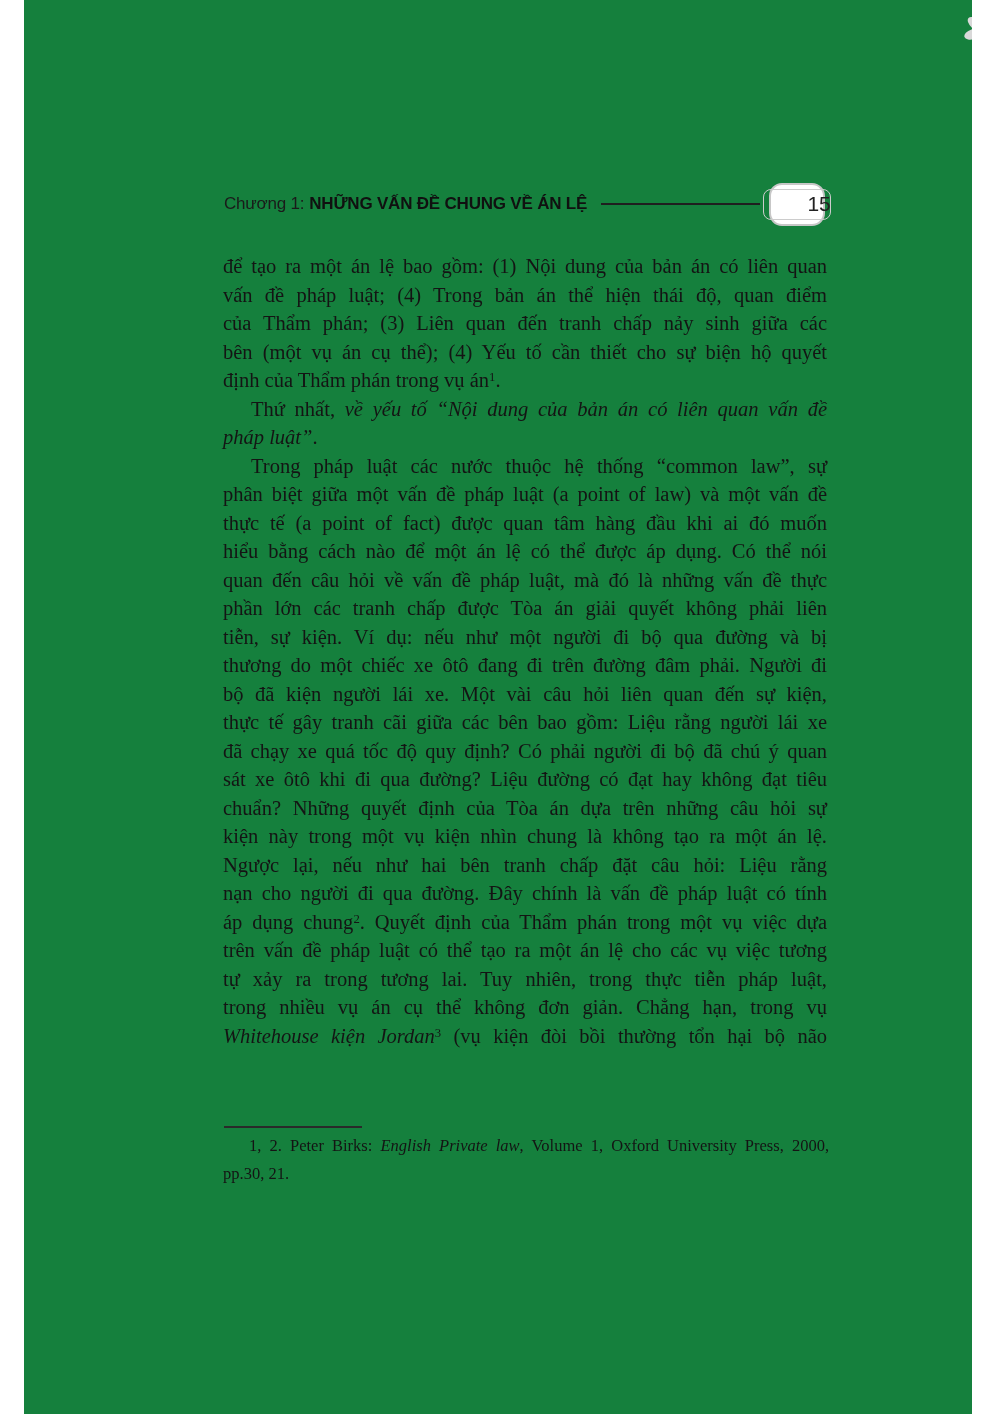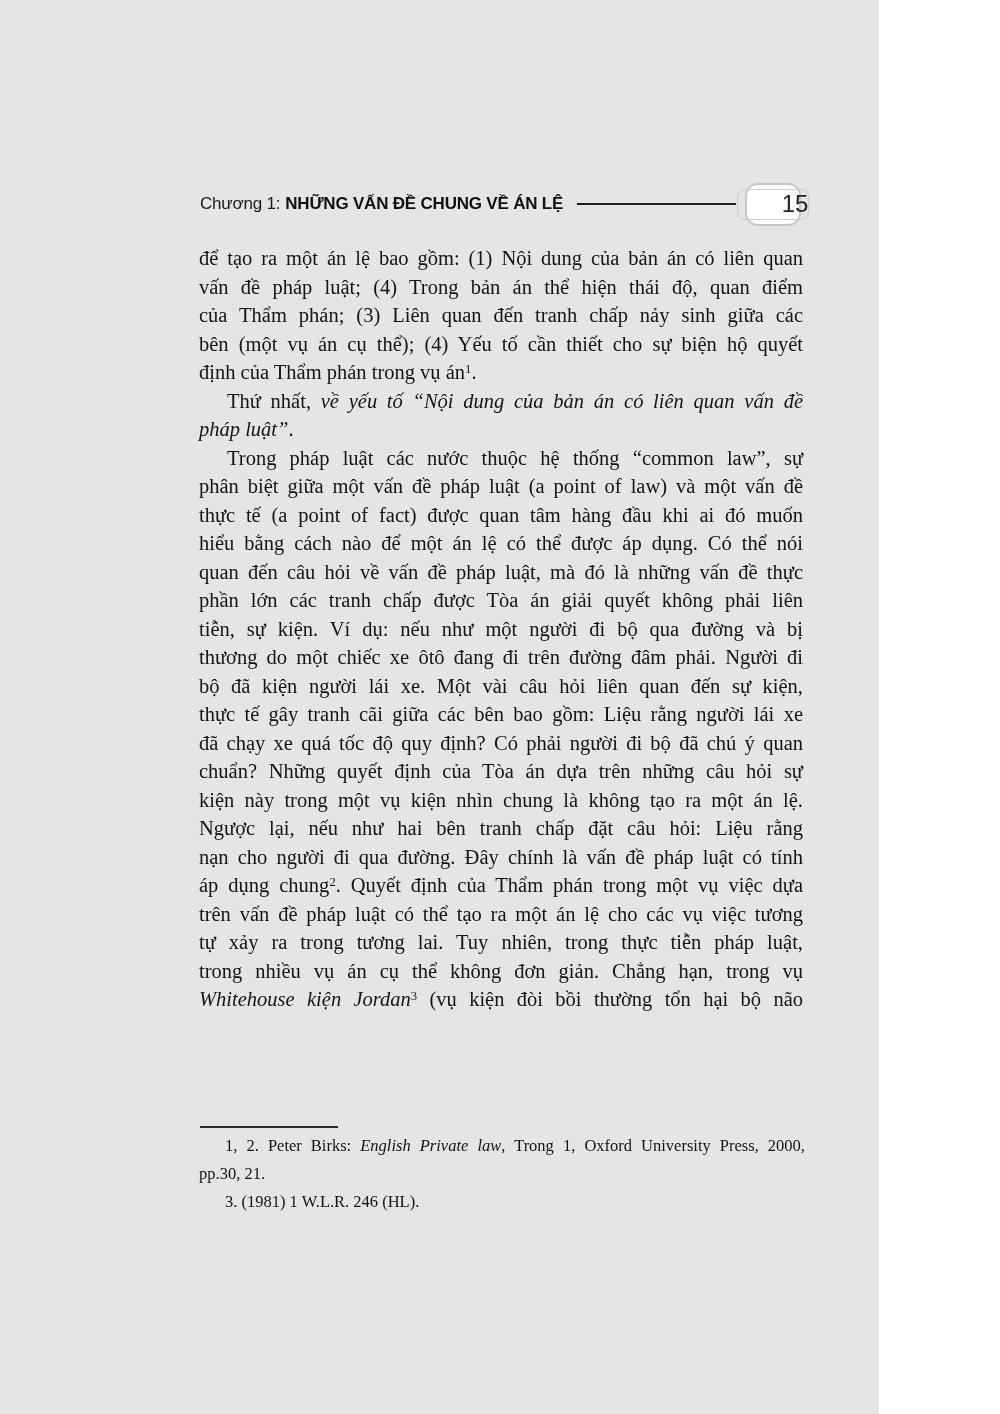--- a/index.html
+++ b/index.html
@@ -1,23 +1,24 @@
 <!DOCTYPE html>
 <html lang="vi"><head>
 <meta charset="utf-8">
 <style>
   html, body { margin: 0; padding: 0; background: #ffffff; }
   .page {
     position: relative;
-    width: 879px;
+    width: 948px;
     height: 1414px;
-    background: #e5e5e5;
+    background: #15803d;
     font-family: "Liberation Serif", "DejaVu Serif", serif;
     color: #141414;
     overflow: hidden;
+    margin-left: 24px;
   }
 
   
   .ornament {
     position: absolute;
     left: 938px;
     top: 10px;
     width: 42px;
     height: 42px;
   }
@@ -56,30 +57,30 @@
     flex: 0 0 auto;
   }
   .pagebox-inner {
     width: 42px;
     height: 29px;
     border: 1.5px solid #cccccc;
     border-radius: 8px;
     display: flex;
     align-items: center;
     justify-content: center;
-    font-size: 24px;
+    font-size: 21px;
     color: #222222;
     padding-left: 44px;
   }
 
   
   .body-text {
     position: absolute;
     left: 199px;
-    top: 244px;
+    top: 252px;
     width: 604px;
     font-size: 20.5px;
     line-height: 28.5px;
   }
   .line {
     text-align: justify;
     text-align-last: justify;
     text-justify: inter-word;
   }
   .line.endp { text-align-last: left; }
@@ -152,31 +153,31 @@
       <div class="line"><span>phân biệt giữa một vấn đề pháp luật (a point of law) và một vấn đề</span></div>
       <div class="line"><span>thực tế (a point of fact) được quan tâm hàng đầu khi ai đó muốn</span></div>
       <div class="line"><span>hiểu bằng cách nào để một án lệ có thể được áp dụng. Có thể nói</span></div>
       <div class="line"><span>quan đến câu hỏi về vấn đề pháp luật, mà đó là những vấn đề thực</span></div>
       <div class="line"><span>phần lớn các tranh chấp được Tòa án giải quyết không phải liên</span></div>
       <div class="line"><span>tiễn, sự kiện. Ví dụ: nếu như một người đi bộ qua đường và bị</span></div>
       <div class="line"><span>thương do một chiếc xe ôtô đang đi trên đường đâm phải. Người đi</span></div>
       <div class="line"><span>bộ đã kiện người lái xe. Một vài câu hỏi liên quan đến sự kiện,</span></div>
       <div class="line"><span>thực tế gây tranh cãi giữa các bên bao gồm: Liệu rằng người lái xe</span></div>
       <div class="line"><span>đã chạy xe quá tốc độ quy định? Có phải người đi bộ đã chú ý quan</span></div>
+      <div class="line"><span>sát xe ôtô khi đi qua đường? Liệu đường có đạt hay không đạt tiêu</span></div>
       <div class="line"><span>chuẩn? Những quyết định của Tòa án dựa trên những câu hỏi sự</span></div>
       <div class="line"><span>kiện này trong một vụ kiện nhìn chung là không tạo ra một án lệ.</span></div>
       <div class="line"><span>Ngược lại, nếu như hai bên tranh chấp đặt câu hỏi: Liệu rằng</span></div>
       <div class="line"><span>nạn cho người đi qua đường. Đây chính là vấn đề pháp luật có tính</span></div>
       <div class="line"><span>áp dụng chung</span><sup>2</sup><span>. Quyết định của Thẩm phán trong một vụ việc dựa</span></div>
       <div class="line"><span>trên vấn đề pháp luật có thể tạo ra một án lệ cho các vụ việc tương</span></div>
       <div class="line"><span>tự xảy ra trong tương lai. Tuy nhiên, trong thực tiễn pháp luật,</span></div>
       <div class="line"><span>trong nhiều vụ án cụ thể không đơn giản. Chẳng hạn, trong vụ</span></div>
       <div class="line"><span class="it">Whitehouse kiện Jordan</span><sup>3</sup><span> (vụ kiện đòi bồi thường tổn hại bộ não</span></div>
     </div>
 
   <div class="fn-divider"></div>
   <div class="footnotes">
-      <div class="line indent"><span>1, 2. Peter Birks: </span><span class="it">English Private law</span><span>, Trong 1, Oxford University Press, 2000,</span></div>
+      <div class="line indent"><span>1, 2. Peter Birks: </span><span class="it">English Private law</span><span>, Volume 1, Oxford University Press, 2000,</span></div>
       <div class="line endp"><span>pp.30, 21.</span></div>
-      <div class="line endp indent"><span>3. (1981) 1 W.L.R. 246 (HL).</span></div>
     </div>
 
 </div>
 
 </body></html>

